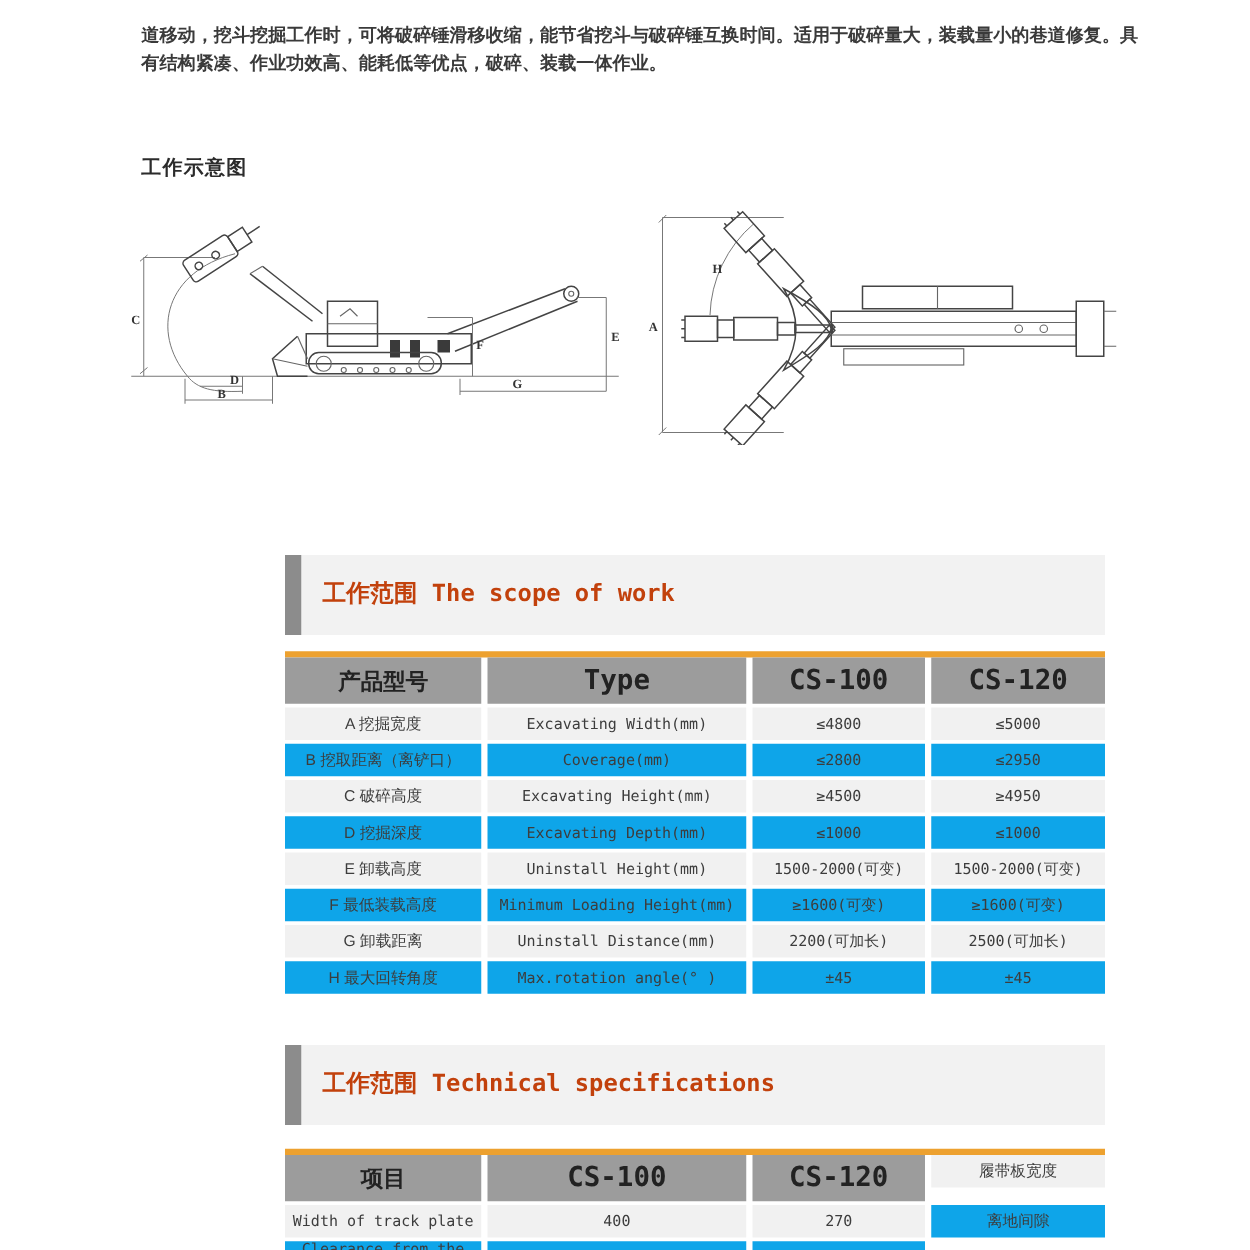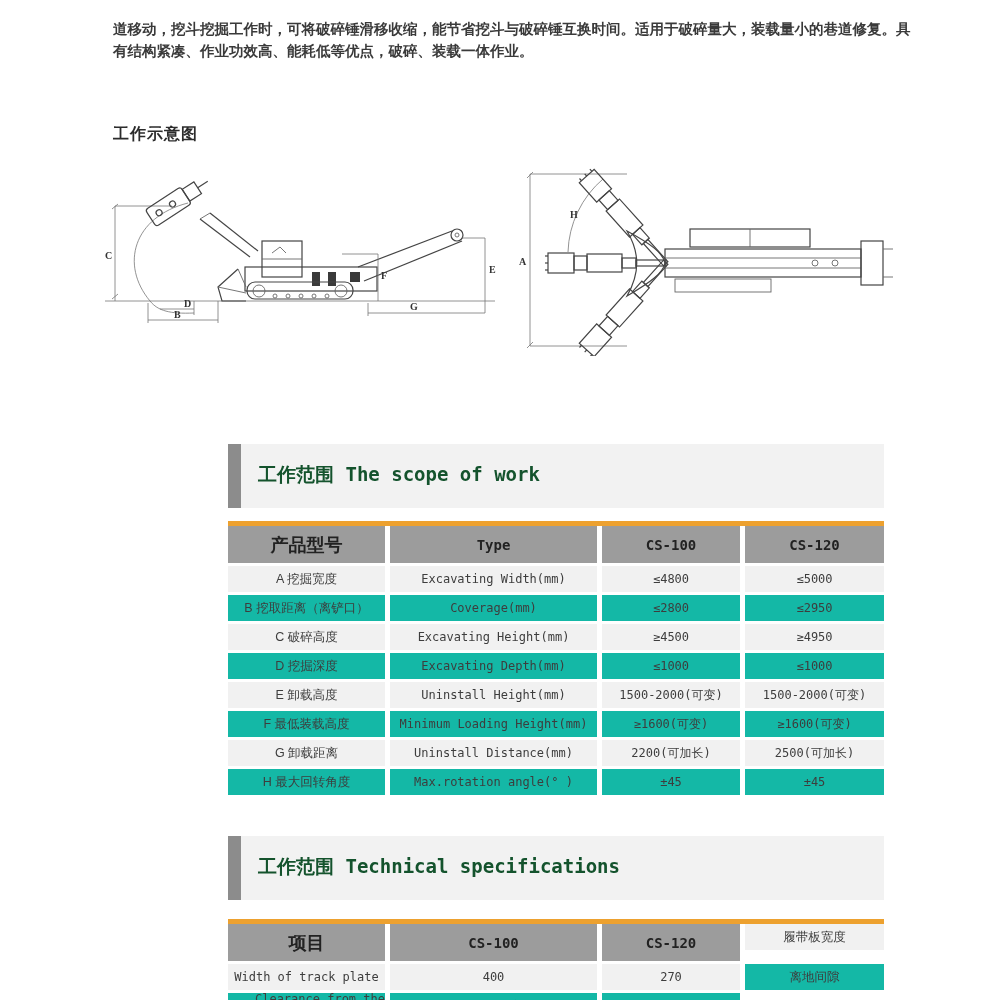--- a/index.html
+++ b/index.html
@@ -25,36 +25,36 @@
   .thick { stroke:#444; stroke-width:1.2; fill:none; }
   .dim   { stroke:#777; stroke-width:0.8; fill:none; }
   .darkfill { fill:#3a3a3a; stroke:none; }
   
   .section-banner { position:absolute; width:656px; height:64px;
     background:#f2f2f2; }
   .banner-1 { left:228px; top:428px; }
   .banner-2 { left:228px; top:820px; }
   .section-banner .bar { position:absolute; left:0; top:0; width:13px; height:64px; background:#8c8c8c; }
   .section-banner .title { position:absolute; left:30px; top:18px;
-    font-family:"DejaVu Sans Mono", monospace; font-size:19px; font-weight:bold; color:#14532d; }
+    font-family:"DejaVu Sans Mono", monospace; font-size:19px; font-weight:bold; color:#c2410c; }
   
   .table-wrap { position:absolute; width:776px; }
   .table-1 { left:228px; top:505px; }
   .table-2 { left:228px; top:903px; }
   .accent-bar { width:656px; height:5px; background:#EDA12F; }
   .grid-table { display:grid; grid-template-columns:157px 207px 138px 139px;
     column-gap:5px; row-gap:3px; width:656px; margin-top:0; }
   .cell { display:flex; align-items:center; justify-content:center; text-align:center; }
   .hcell { height:37px; background:#9c9c9c; color:#222; font-weight:bold; }
   .hcell.cn { font-size:18px; }
-  .hcell.en { font-family:"DejaVu Sans Mono", monospace; font-size:14px; }
+  .hcell.en { font-family:"DejaVu Sans Mono", monospace; font-size:22px; }
   .bcell { height:26px; color:#3d3d3d; font-size:12.5px; }
   .bcell.en { font-family:"DejaVu Sans Mono", monospace; font-size:12px; }
   .r-light { background:#f1f1f1; }
-  .r-dark  { background:#14b8a6;text-align:right; }
+  .r-dark  { background:#0ea5e9; }
 </style>
 </head>
 <body>
 
 <div class="page">
 
   <div class="intro">
     <div>道移动，挖斗挖掘工作时，可将破碎锤滑移收缩，能节省挖斗与破碎锤互换时间。适用于破碎量大，装载量小的巷道修复。具</div>
     <div>有结构紧凑、作业功效高、能耗低等优点，破碎、装载一体作业。</div>
   </div>

